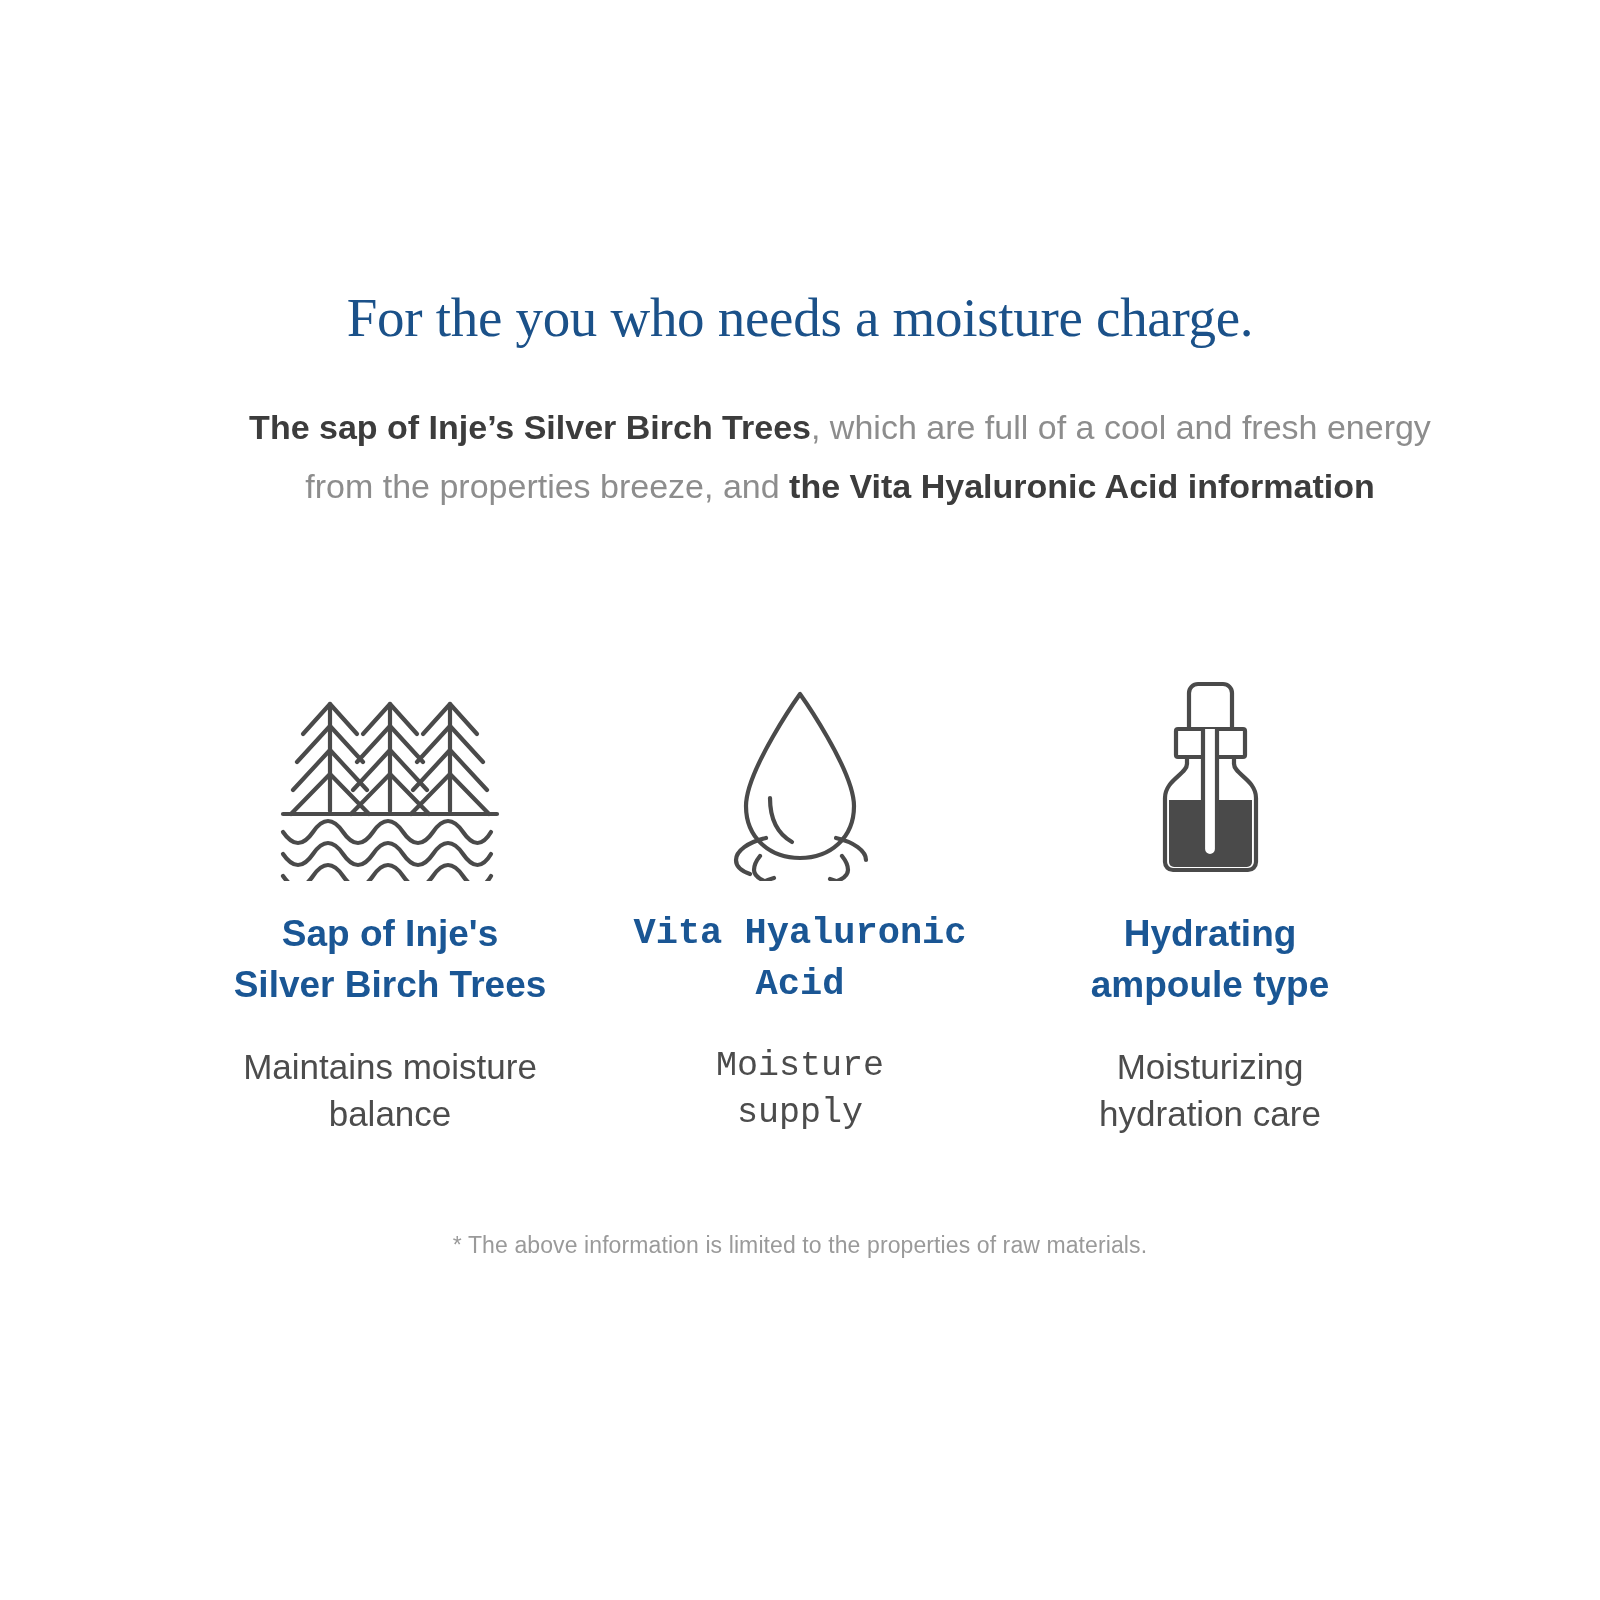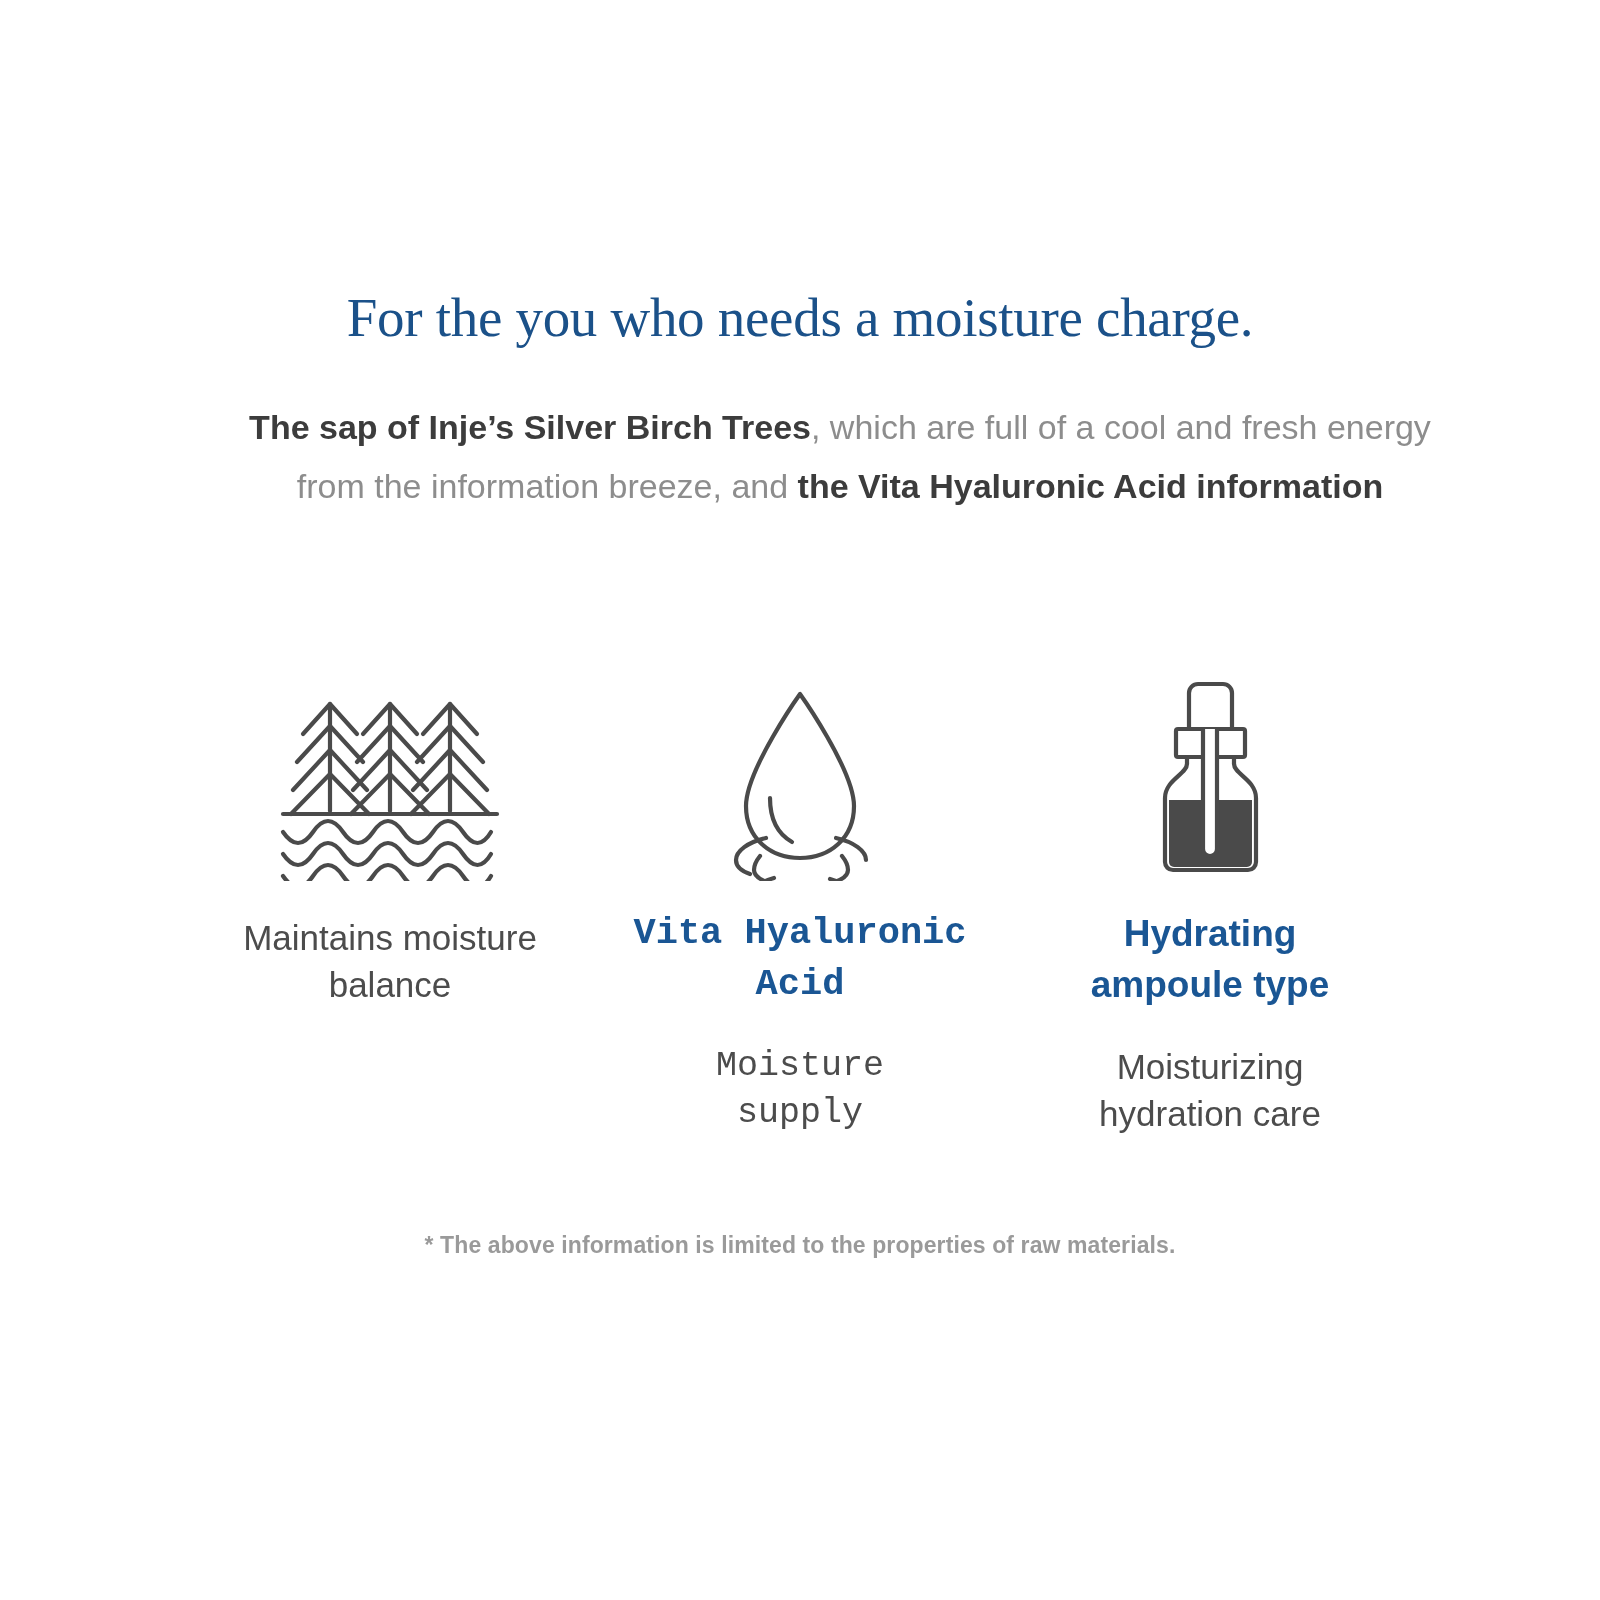--- a/index.html
+++ b/index.html
@@ -103,33 +103,32 @@
   .footnote {
     position: absolute;
     top: 1232px;
     left: 0;
     width: 1600px;
     text-align: center;
     font-size: 23px;
     color: #9a9a9a;
     letter-spacing: 0.1px;
     white-space: nowrap;
-    font-weight: bold;
   }
 </style>
 </head>
 <body>
 
 <div class="page">
 
   <div class="headline">For the you who needs a moisture charge.</div>
 
   <div class="intro">
     <span class="ln"><b>The sap of Inje’s Silver Birch Trees</b><span>, which are full of a cool and fresh energy</span></span>
-    <span class="ln"><span>from the information breeze, and </span><b>the Vita Hyaluronic Acid information</b></span>
+    <span class="ln"><span>from the properties breeze, and </span><b>the Vita Hyaluronic Acid information</b></span>
   </div>
 
   <div class="features">
 
     <div class="feature f0">
       <div class="icon-box">
         <svg width="230" height="195" viewBox="0 0 230 195" fill="none" stroke="#4a4a4a" stroke-width="4.2" stroke-linecap="round" stroke-linejoin="round">
 
           <line x1="55" y1="18" x2="55" y2="125"></line>
           <path d="M55 18 L28 48 M55 18 L82 48"></path>
@@ -149,20 +148,22 @@
           <path d="M175 64 L138 104 M175 64 L212 104"></path>
           <path d="M175 88 L136 128 M175 88 L214 128"></path>
 
           <line x1="8" y1="128" x2="222" y2="128"></line>
 
           <path d="M8 146 q15 22 30 0 q15 -22 30 0 q15 22 30 0 q15 -22 30 0 q15 22 30 0 q15 -22 30 0 q15 22 28 0"></path>
           <path d="M8 168 q15 22 30 0 q15 -22 30 0 q15 22 30 0 q15 -22 30 0 q15 22 30 0 q15 -22 30 0 q15 22 28 0"></path>
           <path d="M8 190 q15 22 30 0 q15 -22 30 0 q15 22 30 0 q15 -22 30 0 q15 22 30 0 q15 -22 30 0 q15 22 28 0"></path>
         </svg>
       </div>
+      <div class="f-title">Sap of Inje's
+Silver Birch Trees</div>
       <div class="f-desc">Maintains moisture
 balance</div>
     </div>
 
     <div class="feature f1">
       <div class="icon-box">
         <svg width="185" height="195" viewBox="0 0 185 195" fill="none" stroke="#4a4a4a" stroke-width="4.2" stroke-linecap="round" stroke-linejoin="round">
 
           <path d="M92 8 C92 8 38 84 38 120 C38 152 62 172 92 172 C122 172 146 152 146 120 C146 84 92 8 92 8 Z"></path>
 

